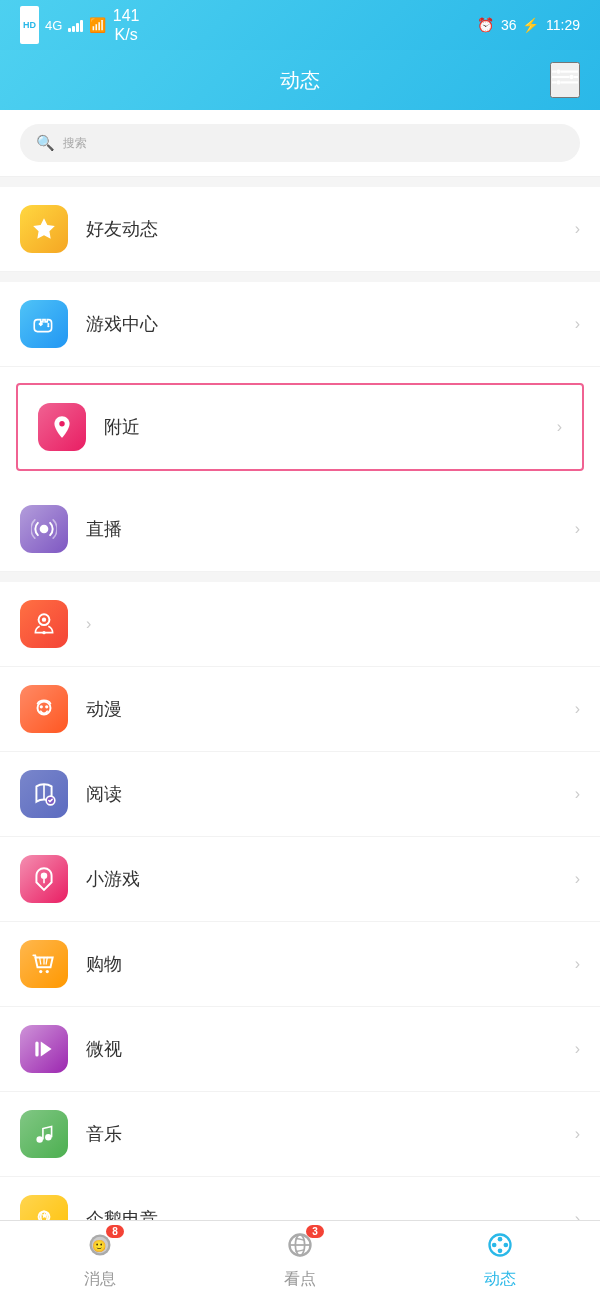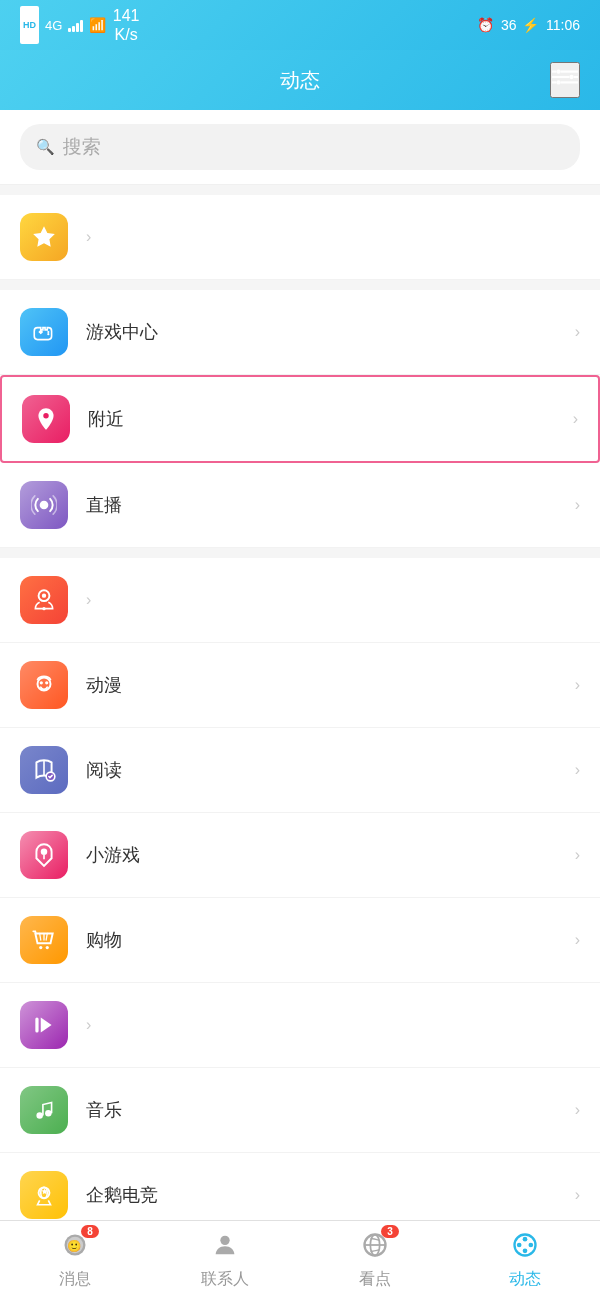--- a/index.html
+++ b/index.html
@@ -98,21 +98,21 @@
       display: flex;
       align-items: center;
       gap: 8px;
     }
     .search-icon-text {
       color: #999;
       font-size: 15px;
     }
     .search-placeholder {
       color: #aaa;
-      font-size: 19px;
+      font-size: 12px;
     }
 
     
     .menu-list {
       background: white;
       overflow-y: auto;
     }
     .menu-item {
       display: flex;
       align-items: center;
@@ -244,21 +244,21 @@
     <span class="wifi-icon">📶</span>
     <div class="speed-text">
       <div>141</div>
       <div>K/s</div>
     </div>
   </div>
   <div class="status-right">
     <span>⏰</span>
     <span>36</span>
     <span>⚡</span>
-    <span>11:06</span>
+    <span>11:29</span>
   </div>
 </div>
 
 <div class="header">
   <span class="header-title">动态</span>
   <button class="header-filter-btn">
     <svg width="26" height="26" viewBox="0 0 24 24" fill="white">
       <circle cx="6" cy="7" r="2" fill="white"></circle>
       <circle cx="6" cy="17" r="2" fill="white"></circle>
       <circle cx="18" cy="12" r="2" fill="white"></circle>
@@ -284,40 +284,41 @@
   <div class="section-divider"></div>
 
   <div class="menu-list">
 
     <div class="menu-item">
       <div class="menu-item-icon icon-star">
         <svg width="26" height="26" viewBox="0 0 24 24" fill="white">
           <polygon points="12,2 15.09,8.26 22,9.27 17,14.14 18.18,21.02 12,17.77 5.82,21.02 7,14.14 2,9.27 8.91,8.26" fill="white"></polygon>
         </svg>
       </div>
+      <span class="menu-item-label">好友动态</span>
       <span class="chevron">›</span>
     </div>
 
     <div class="section-divider"></div>
 
     <div class="menu-item">
       <div class="menu-item-icon icon-game">
         <svg width="26" height="26" viewBox="0 0 24 24" fill="white">
           <path d="M7 8h2v2h2V8h2v2h2V8h1a3 3 0 013 3v5a3 3 0 01-3 3H6a3 3 0 01-3-3v-5a3 3 0 013-3h1z" fill="none" stroke="white" stroke-width="1.5"></path>
           <rect x="8" y="10" width="2" height="4" rx="1" fill="white"></rect>
           <rect x="7" y="11" width="4" height="2" rx="1" fill="white"></rect>
           <circle cx="16" cy="12" r="1" fill="white"></circle>
           <circle cx="16" cy="14" r="1" fill="white"></circle>
         </svg>
       </div>
       <span class="menu-item-label">游戏中心</span>
       <span class="chevron">›</span>
     </div>
 
-    <div class="menu-item menu-item-highlighted" style="border: 2.5px solid #f06292; margin: 0; position: relative;">
+    <div class="menu-item menu-item-highlighted" style="border: 2.5px solid #f06292; margin: 16px; position: relative;">
       <div class="menu-item-icon icon-nearby">
         <svg width="26" height="26" viewBox="0 0 24 24" fill="white">
           <path d="M12 2C8.13 2 5 5.13 5 9c0 5.25 7 13 7 13s7-7.75 7-13c0-3.87-3.13-7-7-7z" fill="white"></path>
           <circle cx="12" cy="9" r="2.5" fill="#e91e63"></circle>
         </svg>
       </div>
       <span class="menu-item-label">附近</span>
       <span class="chevron">›</span>
     </div>
 
@@ -402,20 +403,21 @@
       <span class="chevron">›</span>
     </div>
 
     <div class="menu-item">
       <div class="menu-item-icon icon-weishi">
         <svg width="26" height="26" viewBox="0 0 24 24" fill="white">
           <polygon points="9,5 19,12 9,19" fill="white"></polygon>
           <rect x="4" y="5" width="3" height="14" rx="1.5" fill="white"></rect>
         </svg>
       </div>
+      <span class="menu-item-label">微视</span>
       <span class="chevron">›</span>
     </div>
 
     <div class="menu-item">
       <div class="menu-item-icon icon-music">
         <svg width="26" height="26" viewBox="0 0 24 24" fill="white">
           <circle cx="8" cy="17" r="3" fill="white"></circle>
           <circle cx="16" cy="15" r="3" fill="white"></circle>
           <path d="M11 17V7l8-2v10" stroke="white" stroke-width="1.5" fill="none"></path>
         </svg>
@@ -447,29 +449,20 @@
       <svg width="28" height="28" viewBox="0 0 24 24" fill="none">
         <circle cx="12" cy="12" r="9" fill="#aaa"></circle>
         <circle cx="12" cy="12" r="7" fill="#ccc"></circle>
         <text x="12" y="16" text-anchor="middle" font-size="10" fill="white">🙂</text>
       </svg>
       <span class="badge">8</span>
     </div>
     <span class="tab-label">消息</span>
   </div>
 
-  <div class="tab-item">
-    <div class="tab-icon">
-      <svg width="28" height="28" viewBox="0 0 24 24" fill="none">
-        <circle cx="12" cy="8" r="4" fill="#aaa"></circle>
-        <path d="M4 20c0-4 3.6-7 8-7s8 3 8 7" fill="#aaa"></path>
-      </svg>
-    </div>
-    <span class="tab-label">联系人</span>
-  </div>
 
   <div class="tab-item">
     <div class="tab-icon" style="position:relative;">
       <svg width="28" height="28" viewBox="0 0 24 24" fill="none">
         <circle cx="12" cy="12" r="9" fill="none" stroke="#aaa" stroke-width="2"></circle>
         <ellipse cx="12" cy="12" rx="4" ry="9" fill="none" stroke="#aaa" stroke-width="1.5"></ellipse>
         <line x1="3" y1="12" x2="21" y2="12" stroke="#aaa" stroke-width="1.5"></line>
         <path d="M8 7c2-1 4 0 8 1" stroke="#aaa" stroke-width="1.2" fill="none"></path>
         <path d="M8 17c2 1 4 0 8-1" stroke="#aaa" stroke-width="1.2" fill="none"></path>
       </svg>

